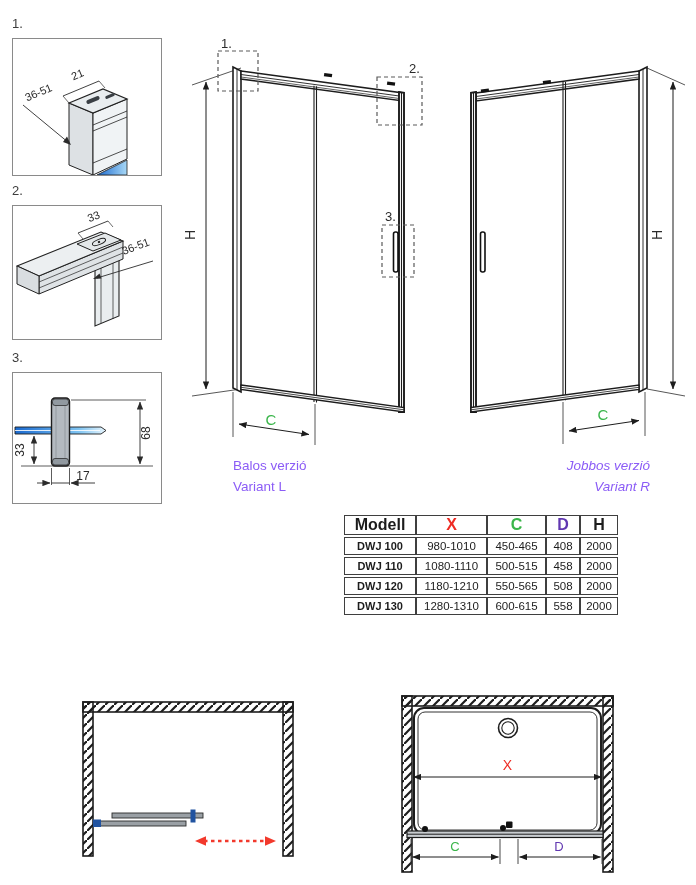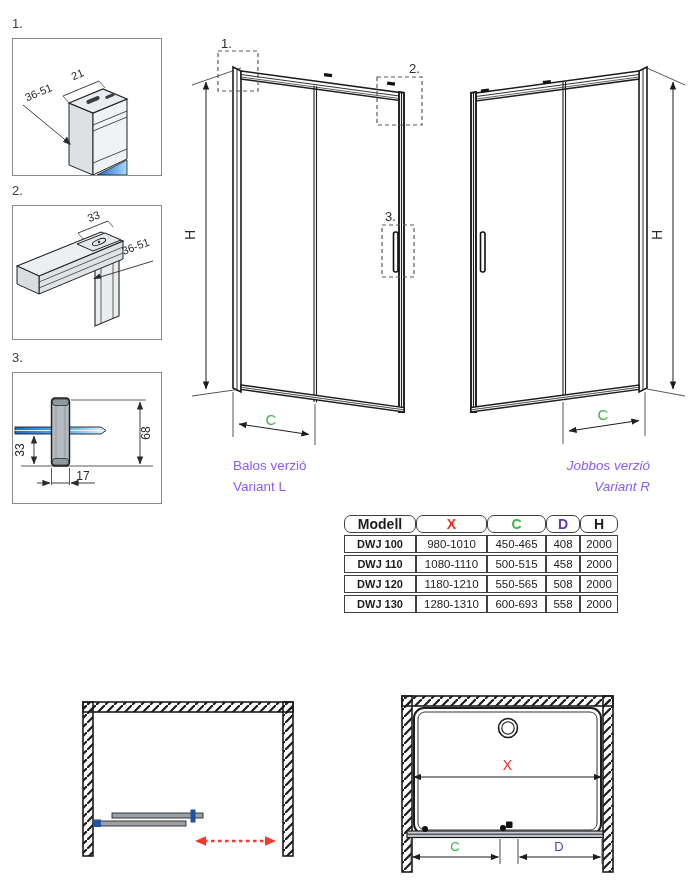--- a/index.html
+++ b/index.html
@@ -6,21 +6,21 @@
   .canvas{position:relative;width:696px;height:885px;background:#fff;overflow:hidden;
           font-family:"Liberation Sans",sans-serif;color:#3d3d3d;}
   .detail-label{position:absolute;font-size:13px;color:#3d3d3d;}
   .detail-box{position:absolute;border:1px solid #8a8a8a;background:#fff;}
   .detail-box svg{display:block;}
   .caption{position:absolute;font-size:13.5px;line-height:21px;color:#8b5cf6;}
   .caption.right{text-align:right;font-style:italic;}
   .spec-table{position:absolute;left:344px;top:513px;border-collapse:separate;border-spacing:0 2px;}
   .spec-table th,.spec-table td{border:1.6px solid #3f3f3f;text-align:center;padding:0 3px;height:16px;
       font-size:11.5px;color:#1c1c1c;background:#fff;white-space:nowrap;}
-  .spec-table th{font-weight:bold;font-size:14px;border-radius:7px;}
+  .spec-table th{font-weight:bold;font-size:16px;}
   .spec-table td.model{font-weight:bold;font-size:11px;}
   svg text{font-family:"Liberation Sans",sans-serif;fill:#2b2b2b;}
   .abs{position:absolute;}
 </style>
 </head>
 <body>
 
 <div class="canvas">
 
   <div class="detail-label" style="left:12px;top:16px;">1.</div>
@@ -253,21 +253,21 @@
       <tr>
         <td class="model">DWJ 120</td>
         <td>1180-1210</td>
         <td>550-565</td>
         <td>508</td>
         <td>2000</td>
       </tr>
       <tr>
         <td class="model">DWJ 130</td>
         <td>1280-1310</td>
-        <td>600-693</td>
+        <td>600-615</td>
         <td>558</td>
         <td>2000</td>
       </tr>
     </tbody>
   </table>
 
   <svg class="abs" style="left:78px;top:696px;" width="228" height="170" viewBox="0 0 228 170">
     <defs>
       <pattern id="hatchL" width="9" height="9" patternUnits="userSpaceOnUse">
         <path d="M0,9 L9,0" stroke="#1d1d1d" stroke-width="2.2"></path>

